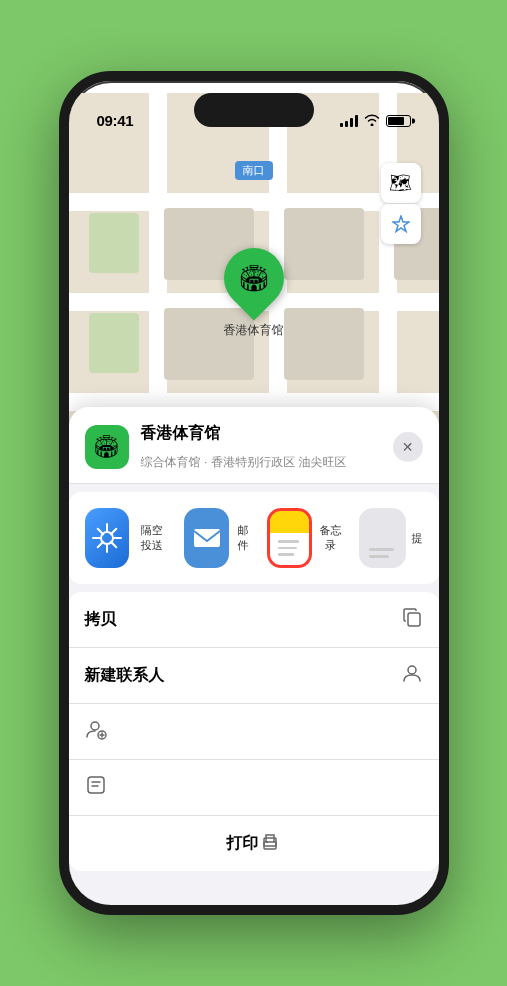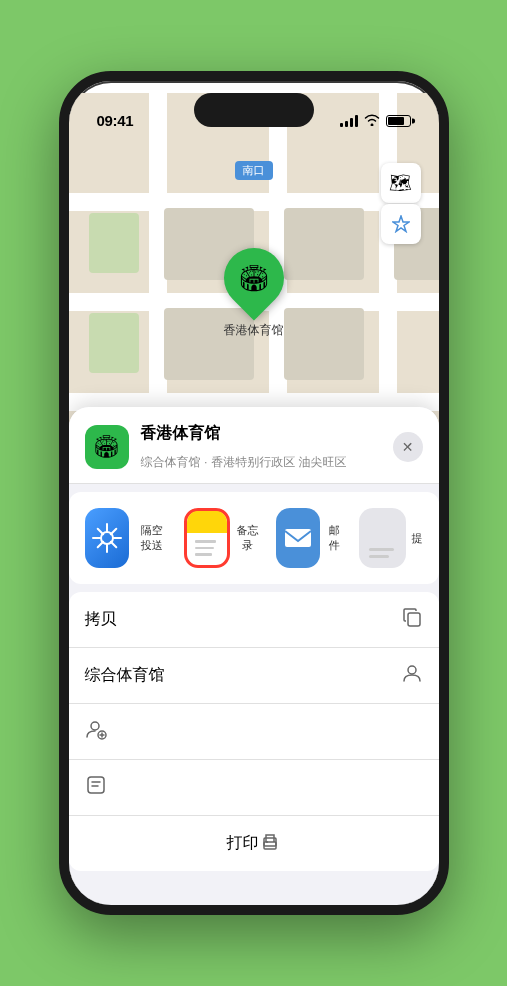--- a/index.html
+++ b/index.html
@@ -436,67 +436,67 @@
         <div class="share-icon-wrap airdrop">
           <svg width="32" height="32" viewBox="0 0 32 32" fill="none">
             <circle cx="16" cy="16" r="6" stroke="white" stroke-width="2" fill="none"></circle>
             <path d="M16 2 L16 10M16 22 L16 30M2 16 L10 16M22 16 L30 16" stroke="white" stroke-width="2" stroke-linecap="round"></path>
             <path d="M6.7 6.7 L12.2 12.2M19.8 19.8 L25.3 25.3M25.3 6.7 L19.8 12.2M12.2 19.8 L6.7 25.3" stroke="white" stroke-width="2" stroke-linecap="round"></path>
           </svg>
         </div>
         <span class="share-label">隔空投送</span>
       </div>
 
+
+      <div class="share-item">
+        <div class="share-icon-wrap mail">
+          <svg width="34" height="34" viewBox="0 0 34 34" fill="none">
+            <rect x="4" y="8" width="26" height="18" rx="2" fill="white"></rect>
+            <path d="M4 10 L17 20 L30 10" stroke="#4a90d9" stroke-width="2" fill="none"></path>
+          </svg>
+        </div>
+        <span class="share-label">邮件</span>
+      </div>
 
       <div class="share-item">
         <div class="share-icon-wrap notes selected" style="position:relative;overflow:hidden;padding:0;">
           <div class="notes-top-bar"></div>
           <div class="notes-lines">
             <div class="notes-line"></div>
             <div class="notes-line"></div>
             <div class="notes-line"></div>
           </div>
         </div>
         <span class="share-label">备忘录</span>
       </div>
 
       <div class="share-item">
-        <div class="share-icon-wrap mail">
-          <svg width="34" height="34" viewBox="0 0 34 34" fill="none">
-            <rect x="4" y="8" width="26" height="18" rx="2" fill="white"></rect>
-            <path d="M4 10 L17 20 L30 10" stroke="#4a90d9" stroke-width="2" fill="none"></path>
-          </svg>
-        </div>
-        <span class="share-label">邮件</span>
-      </div>
-
-      <div class="share-item">
         <div class="share-icon-wrap more" style="position:relative;">
 
           <div style="position:absolute;bottom:10px;left:10px;right:0;display:flex;flex-direction:column;gap:4px;">
             <div style="height:3px;background:#ccc;border-radius:2px;width:70%"></div>
             <div style="height:3px;background:#ccc;border-radius:2px;width:55%"></div>
           </div>
         </div>
         <span class="share-label">提</span>
       </div>
     </div>
 
-    <div class="action-list" style="margin: 8px 0 0 0;">
+    <div class="action-list" style="margin: 8px 0 0 0; font-weight: bold;">
       <div class="action-item">
         <span class="action-label">拷贝</span>
         <span class="action-icon">
           <svg width="22" height="22" viewBox="0 0 22 22" fill="none">
             <rect x="7" y="7" width="12" height="13" rx="2" stroke="#666" stroke-width="1.5" fill="none"></rect>
             <path d="M5 15 H4 q-1 0-1-1 V4 q0-1 1-1 h10 q1 0 1 1 v1" stroke="#666" stroke-width="1.5" fill="none"></path>
           </svg>
         </span>
       </div>
       <div class="action-item">
-        <span class="action-label">综合体育馆</span>
+        <span class="action-label">新建联系人</span>
         <span class="action-icon">
           <svg width="22" height="22" viewBox="0 0 22 22" fill="none">
             <circle cx="11" cy="8" r="4" stroke="#666" stroke-width="1.5" fill="none"></circle>
             <path d="M3 19 q0-6 8-6 t8 6" stroke="#666" stroke-width="1.5" fill="none" stroke-linecap="round"></path>
           </svg>
         </span>
       </div>
       <div class="action-item">
         <span class="action-icon">
           <svg width="22" height="22" viewBox="0 0 22 22" fill="none">

